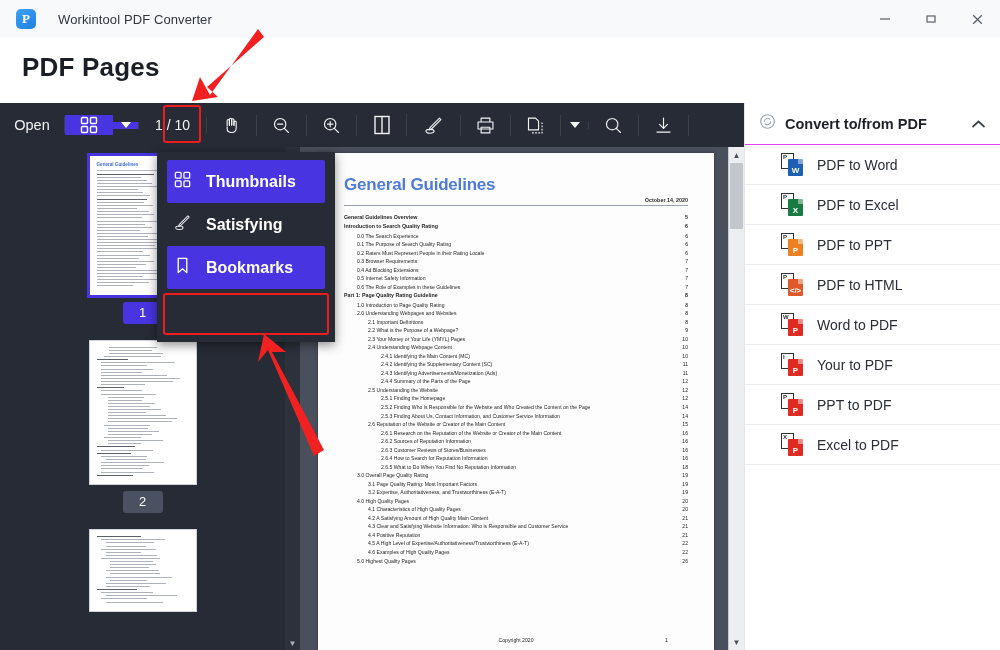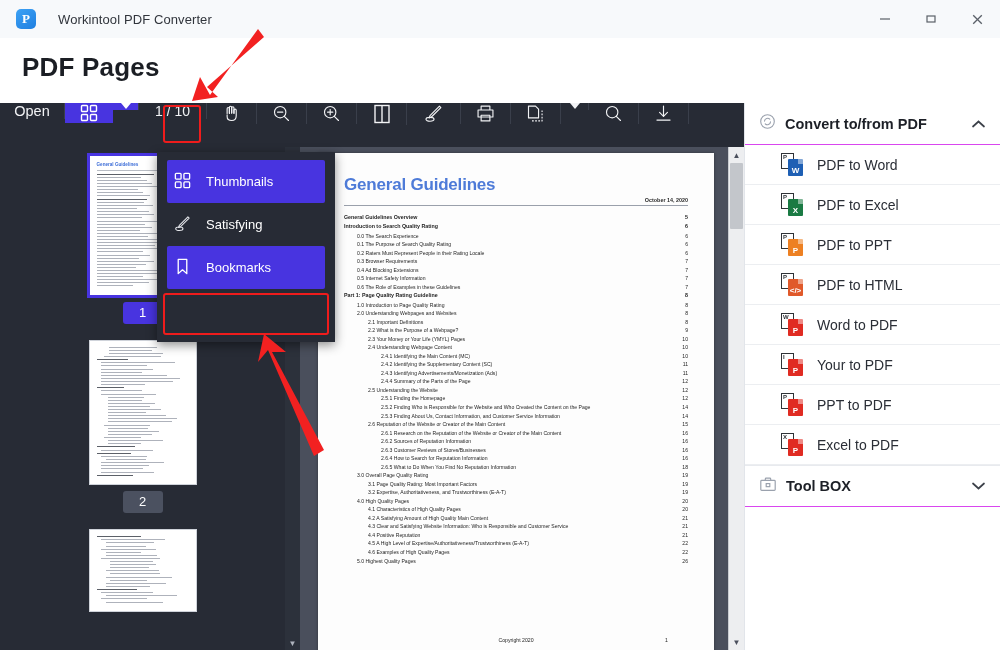--- a/index.html
+++ b/index.html
@@ -45,21 +45,21 @@
   }
   .page-title {
     position: absolute; left: 22px; top: 14px;
     font-size: 26px; font-weight: bold; color: #1b1e24; letter-spacing: .2px;
   }
 
   
   .toolbar {
     position: absolute; left: 0; top: 103px; width: 744px; height: 44px;
     background: #272b35;
-    display: flex; align-items: flex-start;
+    display: flex; align-items: center;
   }
   .tb-item {
     display: flex; align-items: center; justify-content: center;
     color: #f2f3f5; position: relative;
     border-right: 1px solid #3a3f4b;
     font-size: 14.5px;
   }
   .tb-open { width: 65px; }
   .tb-download { width: 100px; }
   .tb-grid {
@@ -211,21 +211,21 @@
   .tool-box-head { border-top: 1px solid #e8eaee; }
 
   
   .dropdown {
     position: absolute; left: 157px; top: 152px; width: 178px; height: 190px;
     background: #272b35; box-shadow: 0 3px 10px rgba(0,0,0,.45);
     padding: 8px 10px;
   }
   .dd-item {
     height: 43px; display: flex; align-items: center; padding: 0 6px;
-    color: #fff; font-size: 13px; border-radius: 2px; position: relative;
+    color: #fff; font-size: 16px; border-radius: 2px; position: relative; font-weight: bold;
   }
   .dd-item.active { background: #4834e0; }
   .dd-item .lbl { margin-left: 14px; }
   .dd-highlight {
     position: absolute; left: 163px; top: 293px; width: 166px; height: 42px;
     border: 2.5px solid #ef1c1c; border-radius: 3px; pointer-events: none;
   }
 
   
   .arrow-svg { position: absolute; pointer-events: none; }
@@ -773,35 +773,20 @@
         </div>
         <div class="side-item">
           <span class="ficon">
             <span class="back">X</span>
             <span class="front" style="background: rgb(224, 43, 34);">P<span class="fold"></span></span>
           </span>
           <span class="lbl">Excel to PDF</span>
         </div>
       </div>
 
-    <div class="side-section-head tool-box-head">
-      <span>
-        <svg width="18" height="17" viewBox="0 0 20 18" fill="none" stroke="#9aa1ad" stroke-width="1.3">
-          <path d="M7 4.5V3a1 1 0 0 1 1-1h4a1 1 0 0 1 1 1v1.5"></path>
-          <rect x="2" y="4.5" width="16" height="11" rx="1"></rect>
-          <rect x="8" y="8" width="4" height="3.4"></rect>
-        </svg>
-      </span>
-      <span class="ttl">Tool BOX</span>
-      <span class="chev">
-        <svg width="15" height="10" viewBox="0 0 15 10" fill="none" stroke="#3c4149" stroke-width="1.7" stroke-linecap="round">
-            <path d="M2 2.5 7.5 7.5 13 2.5"></path>
-          </svg>
-      </span>
-    </div>
   </div>
 
   <div class="dropdown">
     <div class="dd-item active">
       <span>
         <svg width="19" height="19" viewBox="0 0 20 20" fill="none" stroke="#fff" stroke-width="1.4">
           <rect x="2.5" y="2.5" width="6" height="6" rx="1"></rect>
             <rect x="11.5" y="2.5" width="6" height="6" rx="1"></rect>
           <rect x="2.5" y="11.5" width="6" height="6" rx="1"></rect>
             <rect x="11.5" y="11.5" width="6" height="6" rx="1"></rect>

